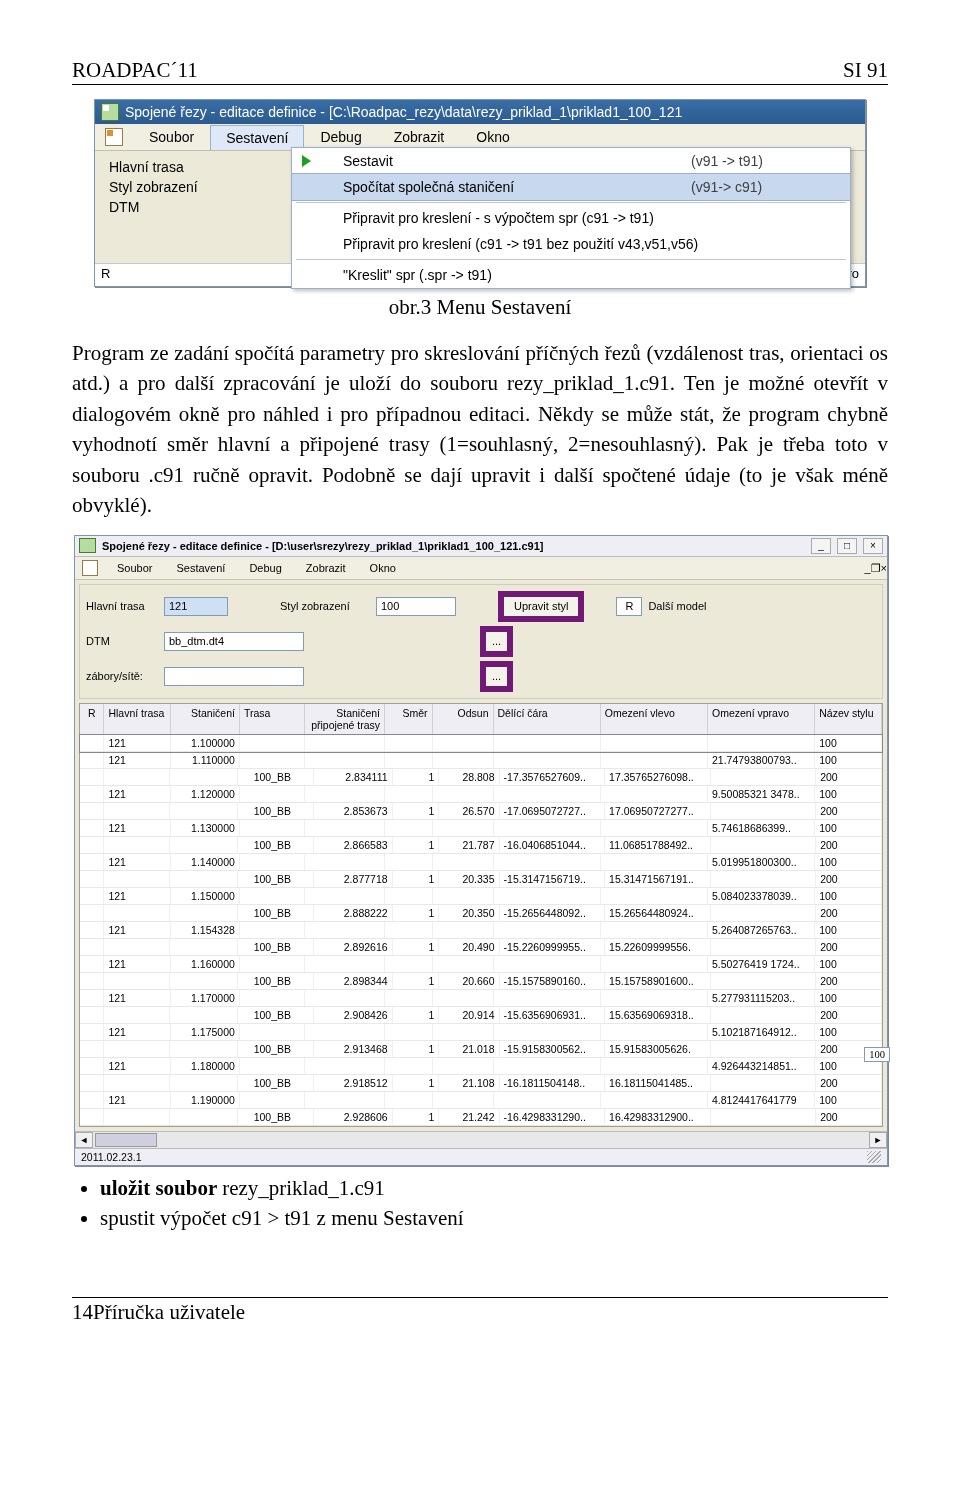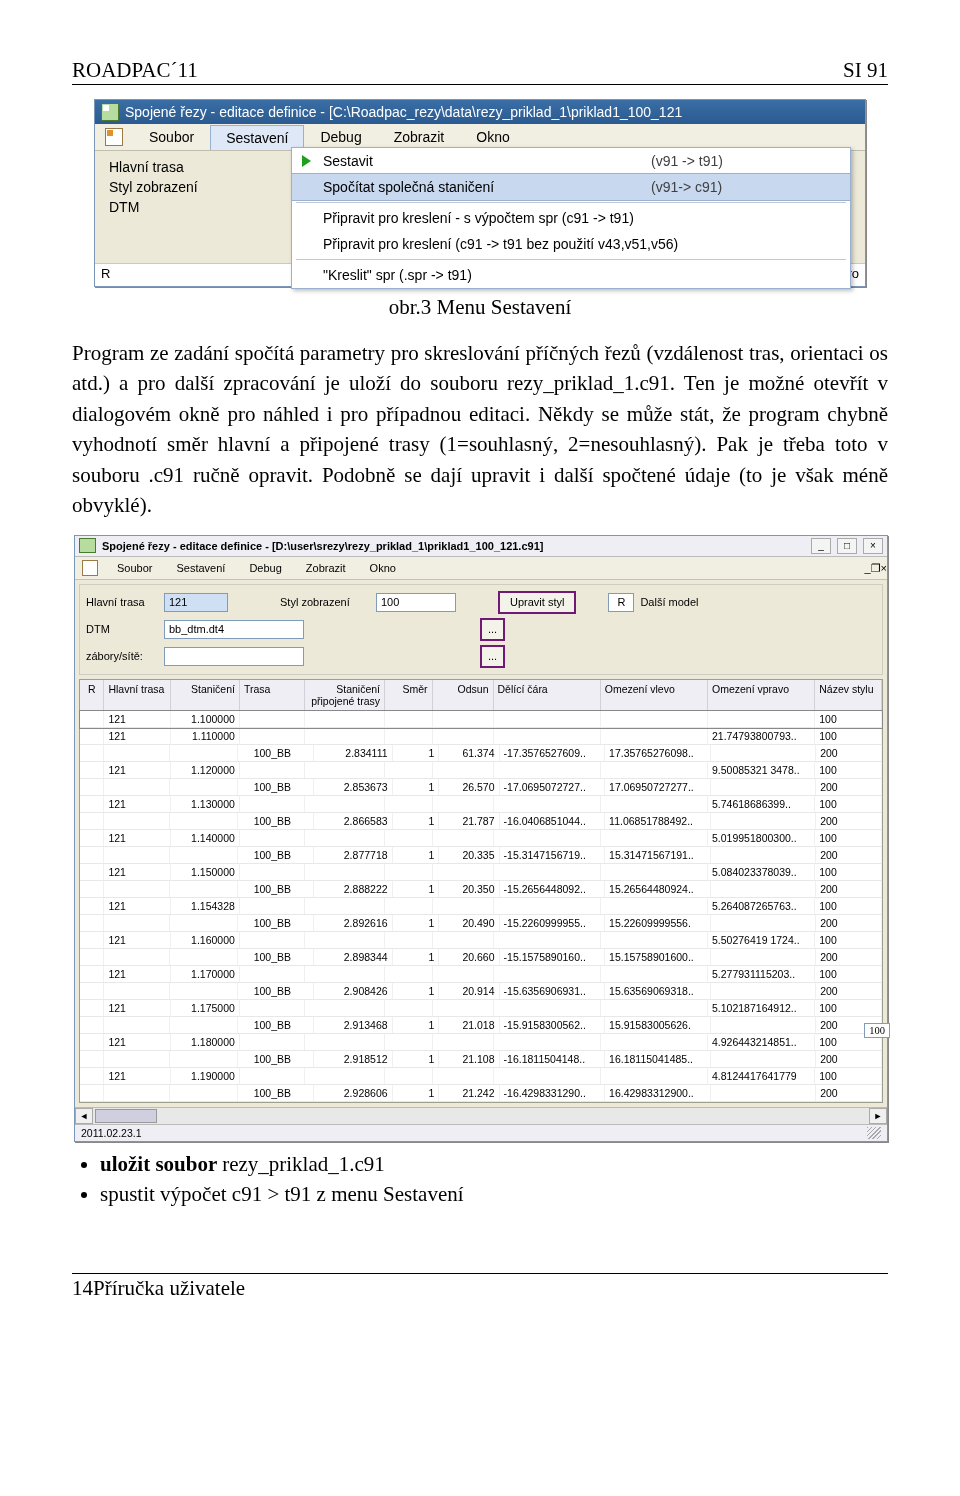--- a/index.html
+++ b/index.html
@@ -18,21 +18,21 @@
 .titlebar .ico{width:16px;height:16px;background:#b7dca0;border:1px solid #4a7a30;display:flex}
 .titlebar .ico::before{content:"";width:6px;height:6px;background:#fff;margin:1px}
 .menubar{display:flex;background:#f1efe2;border-bottom:1px solid #c0bfae;align-items:center}
 .menubar .mico{width:16px;height:16px;margin:4px 10px;border:1px solid #9c7a45;background:#fff}
 .menubar .mico::after{content:"";display:block;width:6px;height:6px;background:#e09030;margin:1px}
 .menubar .mitem{padding:5px 16px;font-size:14px}
 .menubar .mitem.open{background:#dfe8f6;border:1px solid #9ab0d0;border-bottom:none;padding:4px 15px}
 .formrow{display:flex;align-items:center;gap:12px;padding:2px 14px}
 .formrow .lbl{width:100px;font-size:14px;text-align:left}
 .dropdown{position:relative;margin-left:196px;margin-top:-2px;background:#fff;border:1px solid #9ab0d0;box-shadow:2px 2px 4px rgba(0,0,0,.25);width:558px;z-index:5}
-.dropdown .row{display:flex;align-items:center;padding:5px 10px;gap:8px;font-size:14px}
+.dropdown .row{display:flex;align-items:center;padding:5px 10px;gap:28px;font-size:14px}
 .dropdown .row.hl{background:#c8d8ef;outline:1px solid #9ab0d0}
 .dropdown .row .ico-play{width:0;height:0;border-left:9px solid #1ea01e;border-top:6px solid transparent;border-bottom:6px solid transparent;margin-right:4px}
 .dropdown .row .sp{width:13px}
 .dropdown .row .txt{flex:0 0 auto;width:320px}
 .dropdown .row .hint{color:#404040}
 .dropdown .sep{height:1px;background:#c0c8d8;margin:2px 4px}
 .clipR{position:relative;height:18px;border-top:1px solid #c8c8c8;background:#fff;overflow:hidden;font-size:13px;padding:2px 6px}
 .clipR .r{position:absolute;right:6px;top:2px}
 
 .shot2{width:812px;margin:10px auto 0 auto;font-size:11px}
@@ -42,21 +42,21 @@
 .tb2 .spacer{flex:1}
 .tb2 .wbtn{width:18px;height:14px;border:1px solid #aaa;background:#f4f4f4;display:flex;align-items:center;justify-content:center;font-size:10px}
 .mb2{display:flex;background:#f1efe2;border-bottom:1px solid #c6c3b3;align-items:center}
 .mb2 .mico{width:14px;height:14px;margin:3px 7px;border:1px solid #9c7a45;background:#fff}
 .mb2 .mi{padding:4px 12px;font-size:11px}
 .subbar{display:flex;align-items:center;padding:3px 6px;background:#f1efe2;border-bottom:1px solid #c6c3b3;font-size:11px;gap:6px}
 .panel{background:#ece9d8;border:1px solid #cfccc0;margin:4px;padding:4px 6px}
 .prow{display:flex;align-items:center;gap:6px;padding:2px 0;font-size:11px}
 .plbl{width:72px}
 .pinput{border:1px solid #7f9db9;background:#fff;height:17px;padding:0 4px;font-size:11px;display:flex;align-items:center}
-.pbtn{border:2px solid #701a75;background:#f4f3ea;height:19px;padding:0 10px;font-size:11px;display:flex;align-items:center}
+.pbtn{border:6px solid #701a75;background:#f4f3ea;height:19px;padding:0 10px;font-size:11px;display:flex;align-items:center}
 .pbtn.sm{padding:0 6px}
 .tablewrap{margin:4px;border:1px solid #9f9f8f;background:#fff}
 .thead{display:flex;background:#eeeef4;border-bottom:1px solid #bfbfbf}
 .thead .th{border-right:1px solid #d0d0d8;padding:3px 4px;font-size:10.5px;line-height:1.15;color:#000}
 .trow{display:flex;border-bottom:1px solid #e8e8e8;font-size:10.5px}
 .trow .td{border-right:1px solid #f0f0f0;padding:2px 4px;white-space:nowrap;overflow:hidden}
 .trow.sel{background:#fff;outline:1px solid #888}
 .c0{width:16px;text-align:center}
 .c1{width:60px}.c2{width:62px;text-align:right}.c3{width:58px}.c4{width:74px;text-align:right}.c5{width:40px;text-align:right}.c6{width:54px;text-align:right}.c7{width:102px}.c8{width:102px}.c9{width:102px}.c10{width:60px}
 .c3b{padding-left:16px !important}
@@ -230,21 +230,21 @@
               <div class="td c9">21.74793800793..</div>
               <div class="td c10">100</div>
             </div>
             <div class="trow">
               <div class="td c0"></div>
               <div class="td c1"></div>
               <div class="td c2"></div>
               <div class="td c3 c3b">100_BB</div>
               <div class="td c4">2.834111</div>
               <div class="td c5">1</div>
-              <div class="td c6">61.374</div>
+              <div class="td c6">28.808</div>
               <div class="td c7">-17.3576527609..</div>
               <div class="td c8">17.35765276098..</div>
               <div class="td c9"></div>
               <div class="td c10">200</div>
             </div>
             <div class="trow">
               <div class="td c0"></div>
               <div class="td c1">121</div>
               <div class="td c2">1.120000</div>
               <div class="td c3"></div>

